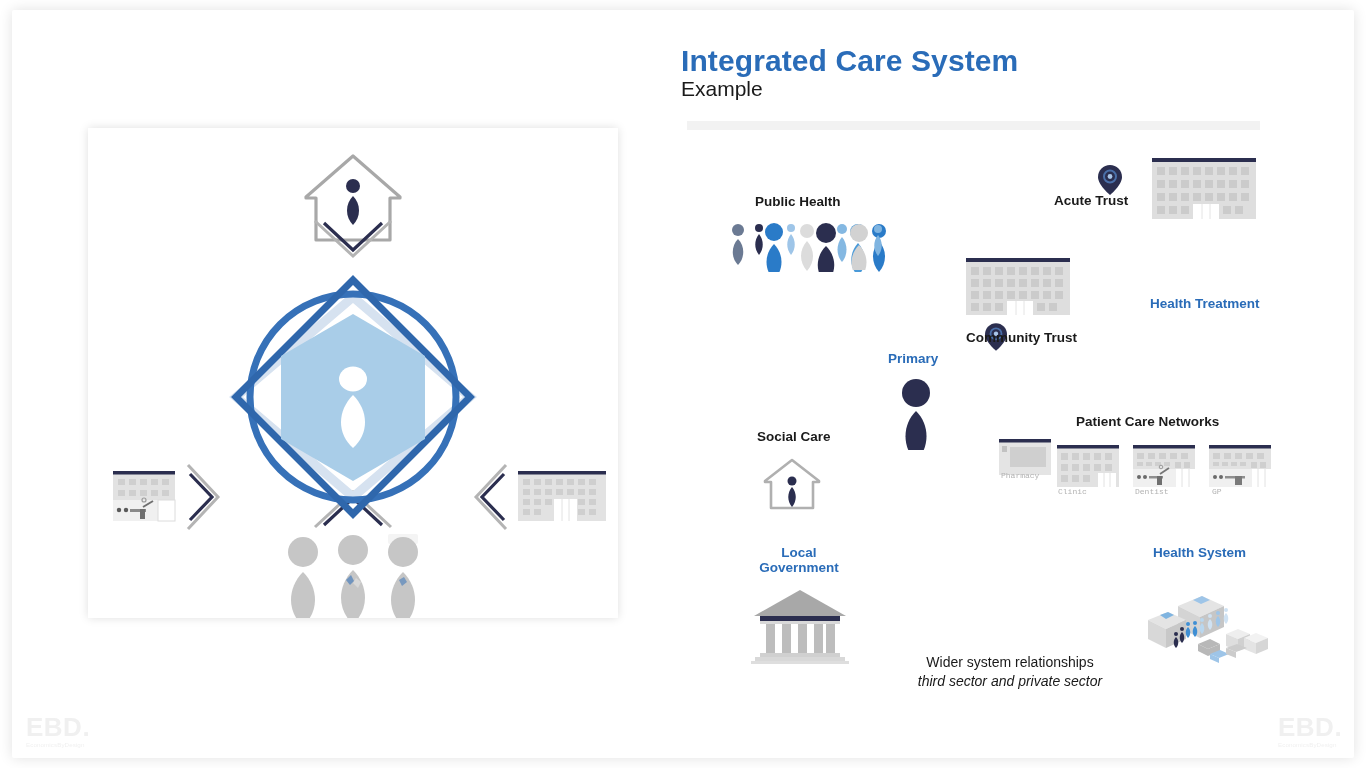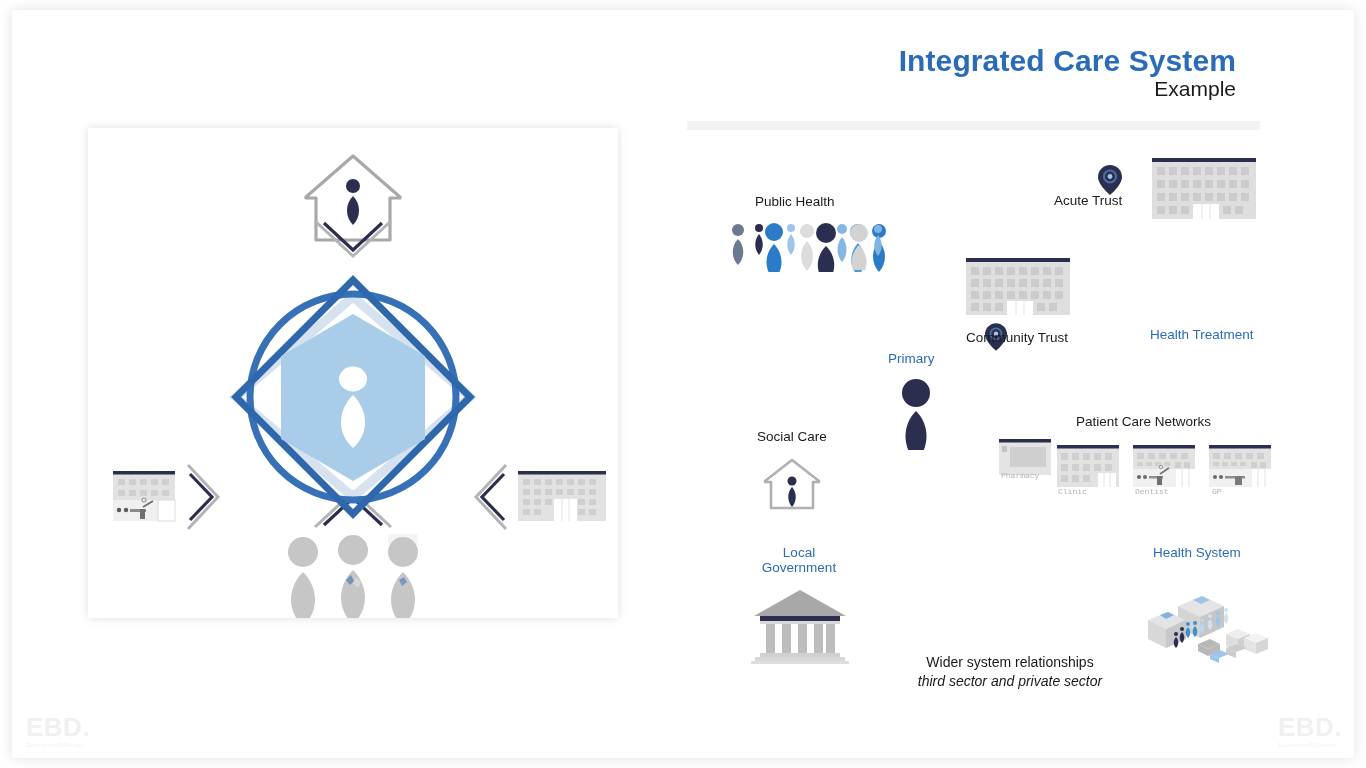--- a/index.html
+++ b/index.html
@@ -24,24 +24,24 @@
     top: 10px;
     width: 1342px;
     height: 748px;
     background: #ffffff;
     box-shadow: 0 0 14px rgba(0,0,0,0.12);
     border-radius: 2px;
   }
   
   #title-block {
     position: absolute;
-    left: 656px;
+    left: 681px;
     top: 44px;
     width: 580px;
-    text-align: right;
+    text-align: left;
   }
   #main-title {
     font-size: 30px;
     font-weight: bold;
     color: #2a6cb8;
     letter-spacing: 0.1px;
     line-height: 1.1;
   }
   #subtitle {
     font-size: 21px;
@@ -68,21 +68,21 @@
   }
   #left-diagram {
     position: absolute;
     left: 0;
     top: 0;
   }
   
   .rlabel {
     position: absolute;
     font-size: 13.5px;
-    font-weight: normal;
+    font-weight: bold;
     color: #1a1a1a;
     white-space: nowrap;
   }
   .rlabel.blue {
     color: #2a6cb8;
   }
   .rlabel.center {
     text-align: center;
   }
   .small-label {
@@ -383,21 +383,21 @@
     <line x1="50" y1="44" x2="50" y2="58" stroke="#e4e4e4" stroke-width="1"></line>
     <line x1="58" y1="44" x2="58" y2="58" stroke="#e4e4e4" stroke-width="1"></line>
   </svg>
   <svg class="gfx" style="left:985px; top:322px;" width="22" height="30" viewBox="0 0 24 32">
     <path d="M12 1 C18.6 1 24 6.4 24 13 C24 21 12 31 12 31 C12 31 0 21 0 13 C0 6.4 5.4 1 12 1 Z" fill="#2b2e4f"></path>
     <circle cx="12" cy="12.5" r="6" fill="none" stroke="#4a6fa8" stroke-width="2"></circle>
     <circle cx="12" cy="12.5" r="2.4" fill="#a9c5e8"></circle>
   </svg>
   <div class="rlabel" style="left:966px; top:330px;">Community Trust</div>
 
-  <div class="rlabel blue" style="left:1150px; top:296px;margin-top:31px;">Health Treatment</div>
+  <div class="rlabel blue" style="left:1150px; top:296px;">Health Treatment</div>
 
   <div class="rlabel blue" style="left:888px; top:351px;">Primary</div>
   <svg class="gfx" style="left:896px; top:378px;" width="40" height="72" viewBox="0 0 40 72">
     <circle cx="20" cy="15" r="14" fill="#2b2e4f"></circle>
     <path d="M20 33 C34 47 34 69 20 84 C6 69 6 47 20 33 Z" fill="#2b2e4f"></path>
   </svg>
 
   <div class="rlabel" style="left:757px; top:429px;">Social Care</div>
   <svg class="gfx" style="left:761px; top:458px;" width="62" height="52" viewBox="0 0 62 52">
     <path d="M4 23 L31 2 L58 23 L58 24 L52 24 L52 50 L10 50 L10 24 L4 24 Z" fill="#ffffff" stroke="#b0b0b0" stroke-width="2.6" stroke-linejoin="round"></path>

